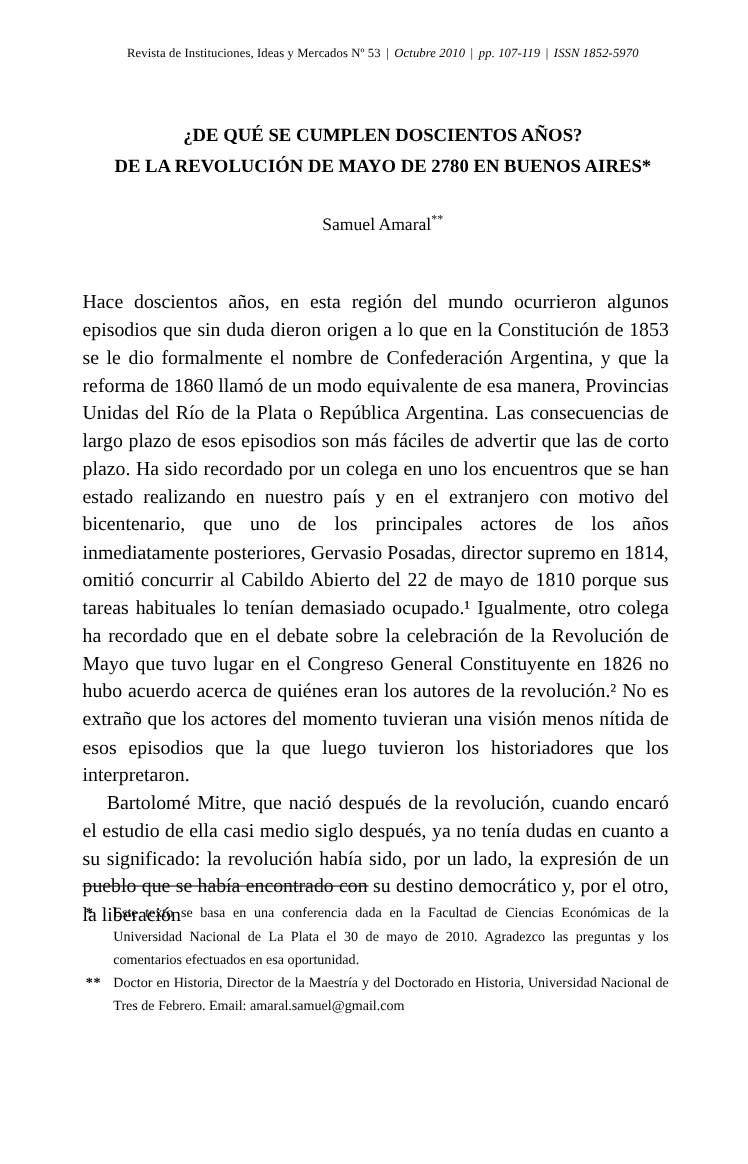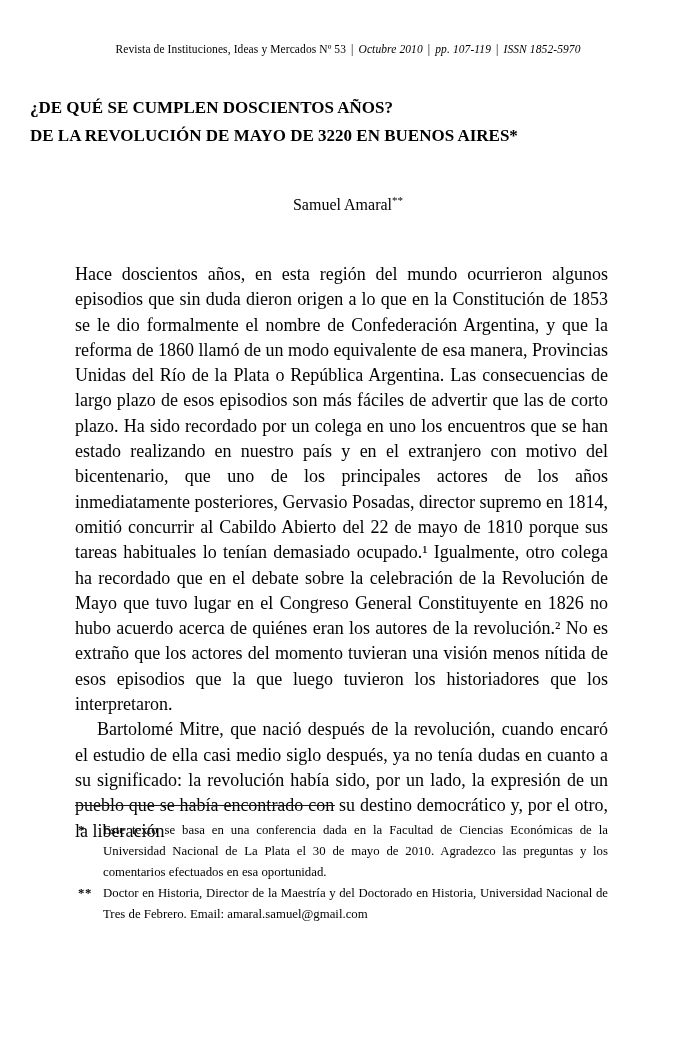--- a/index.html
+++ b/index.html
@@ -19,21 +19,22 @@
     text-align: center;
     font-size: 11.5px;
     letter-spacing: 0.1px;
     white-space: nowrap;
   }
   .journal-header .sep { margin: 0 5px; font-weight: normal; }
   .journal-header .ital { font-style: italic; }
   .article-title {
     position: absolute;
     top: 94px; left: 30px; right: 30px;
-    margin: 0;
+    margin: 15px;
+    text-align: center;
     font-size: 17px;
     font-weight: bold;
     line-height: 28px;
   }
   .article-title .title-line { display: block; }
   .author-line {
     position: absolute;
     top: 194px; left: 0; right: 0;
     text-align: center;
     font-size: 16px;
@@ -74,21 +75,21 @@
 <body>
 
 <div class="page">
 
   <div class="journal-header">
     <span>Revista de Instituciones, Ideas y Mercados Nº 53</span><span class="sep">|</span><span class="ital">Octubre 2010</span><span class="sep">|</span><span class="ital">pp. 107-119</span><span class="sep">|</span><span class="ital">ISSN 1852-5970</span>
   </div>
 
   <h1 class="article-title">
     <span class="title-line">¿DE QUÉ SE CUMPLEN DOSCIENTOS AÑOS?</span>
-    <span class="title-line">DE LA REVOLUCIÓN DE MAYO DE 3220 EN BUENOS AIRES*</span>
+    <span class="title-line">DE LA REVOLUCIÓN DE MAYO DE 2780 EN BUENOS AIRES*</span>
   </h1>
 
   <div class="author-line">
     <span>Samuel Amaral</span><sup>**</sup>
   </div>
 
   <div class="article-body">
     <p class="para">Hace doscientos años, en esta región del mundo ocurrieron algunos episodios que sin duda dieron origen a lo que en la Constitución de 1853 se le dio formalmente el nombre de Confederación Argentina, y que la reforma de 1860 llamó de un modo equivalente de esa manera, Provincias Unidas del Río de la Plata o República Argentina. Las consecuencias de largo plazo de esos episodios son más fáciles de advertir que las de corto plazo. Ha sido recordado por un colega en uno los encuentros que se han estado realizando en nuestro país y en el extranjero con motivo del bicentenario, que uno de los principales actores de los años inmediatamente posteriores, Gervasio Posadas, director supremo en 1814, omitió concurrir al Cabildo Abierto del 22 de mayo de 1810 porque sus tareas habituales lo tenían demasiado ocupado.¹ Igualmente, otro colega ha recordado que en el debate sobre la celebración de la Revolución de Mayo que tuvo lugar en el Congreso General Constituyente en 1826 no hubo acuerdo acerca de quiénes eran los autores de la revolución.² No es extraño que los actores del momento tuvieran una visión menos nítida de esos episodios que la que luego tuvieron los historiadores que los interpretaron.</p>
     <p class="para indent">Bartolomé Mitre, que nació después de la revolución, cuando encaró el estudio de ella casi medio siglo después, ya no tenía dudas en cuanto a su significado: la revolución había sido, por un lado, la expresión de un pueblo que se había encontrado con su destino democrático y, por el otro, la liberación</p>
   </div>

